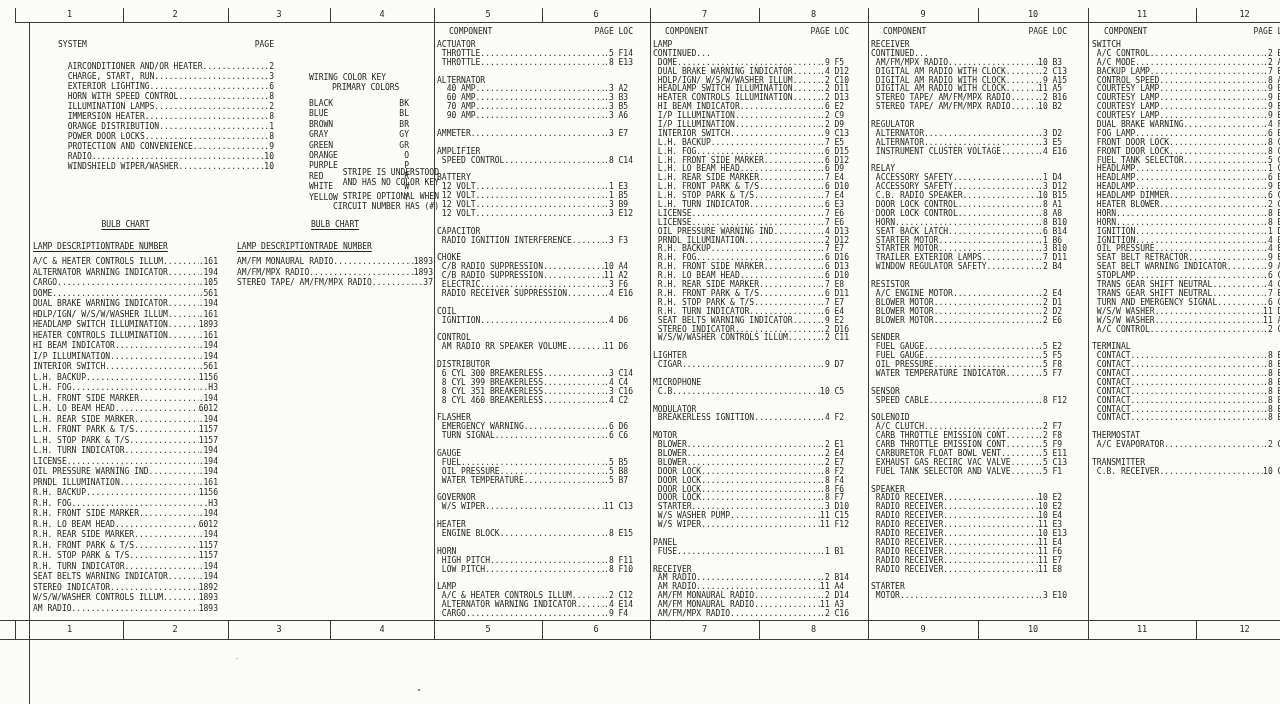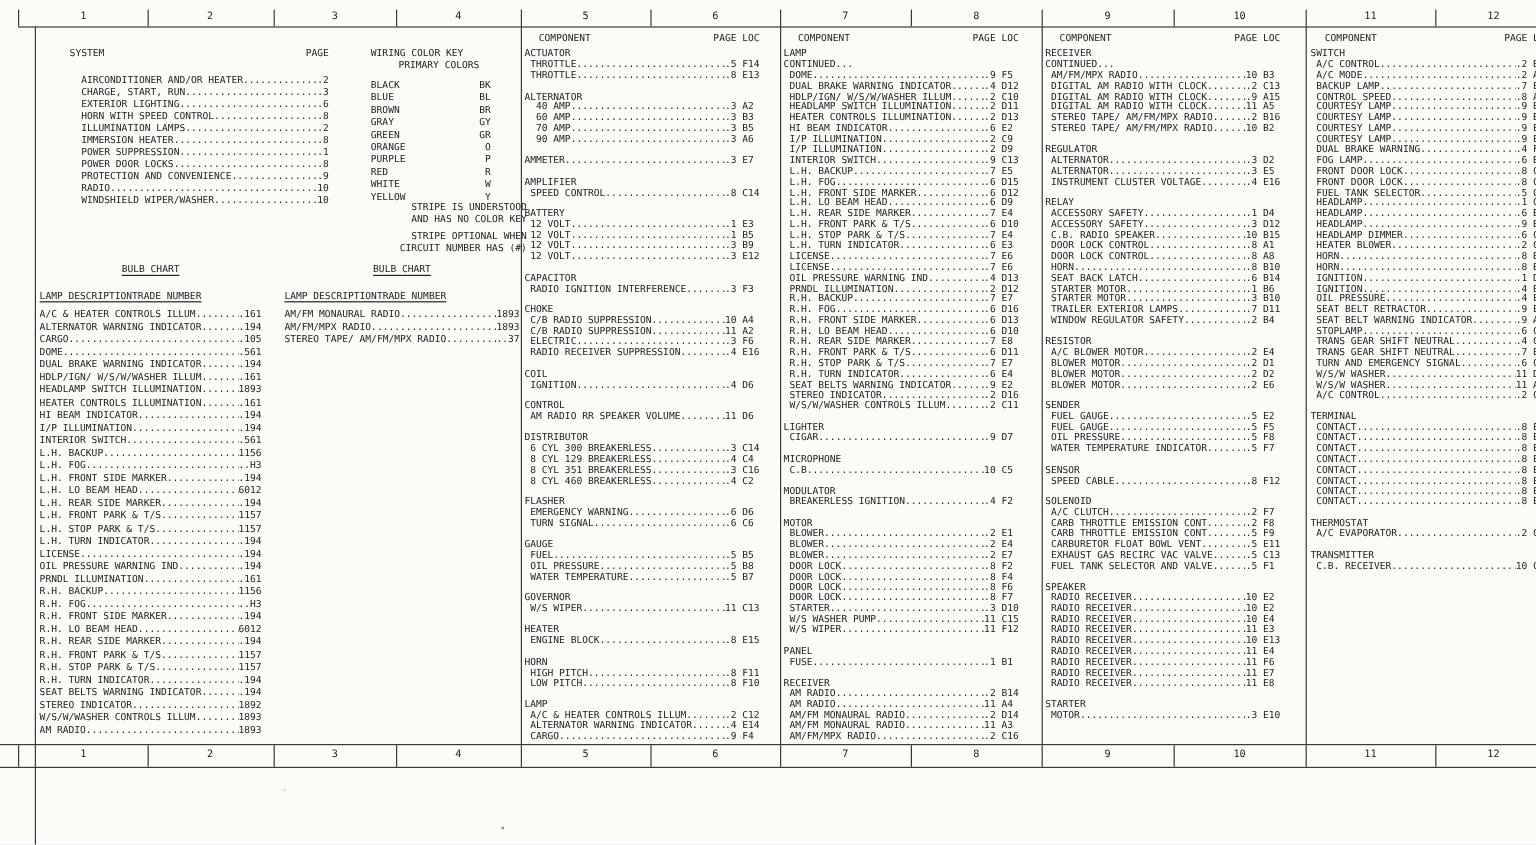--- a/index.html
+++ b/index.html
@@ -10,21 +10,21 @@
   .row{display:flex;white-space:pre;}
   .row .lbl{flex:0 0 auto;white-space:pre;}
   .row .dots{flex:1 1 auto;min-width:0;overflow:hidden;white-space:pre;}
   .row .pg{flex:0 0 auto;white-space:pre;}
   
   .sys{position:absolute;left:48px;top:40px;width:216px;font-size:8px;margin-left:10px;}
   .sys-head{display:flex;justify-content:space-between;height:10px;line-height:10px;}
   .sys-rows{margin-top:12px;}
   .sys-rows .row{height:10px;line-height:10px;}
   .ckey{position:absolute;left:309px;top:40px;width:100px;font-size:8px;}
-  .ckey .t1{height:10px;line-height:10px;}
+  .ckey .t1{height:10px;line-height:10px;margin-top:33px;}
   .ckey .t2{height:10px;line-height:10px;padding-left:4px;margin-left:19px;}
   .ckey-rows{margin-top:6px;}
   .crow{display:flex;justify-content:space-between;height:10.4px;line-height:10.4px;white-space:pre;}
   .ckey-notes{position:absolute;left:309px;top:168px;width:130px;font-size:8px;text-align:right;}
   .ckey-notes div{height:9.6px;line-height:9.6px;white-space:pre;}
   .ckey-notes div.gap{height:5px;}
   .bulb{position:absolute;font-size:8px;}
   .bulb .btitle{text-align:center;height:11px;line-height:11px;}
   .bulb .thead{display:flex;justify-content:flex-start;margin-top:11px;height:11px;line-height:11px;}
   .bulb .brows{margin-top:5px;}
@@ -81,21 +81,21 @@
       <span>SYSTEM</span>
       <span>PAGE</span>
     </div>
     <div class="sys-rows">
         <div class="row"><span class="lbl">  AIRCONDITIONER AND/OR HEATER</span><span class="dots">................................................................................</span><span class="pg">.2</span></div>
         <div class="row"><span class="lbl">  CHARGE, START, RUN</span><span class="dots">................................................................................</span><span class="pg">.3</span></div>
         <div class="row"><span class="lbl">  EXTERIOR LIGHTING</span><span class="dots">................................................................................</span><span class="pg">.6</span></div>
         <div class="row"><span class="lbl">  HORN WITH SPEED CONTROL</span><span class="dots">................................................................................</span><span class="pg">.8</span></div>
         <div class="row"><span class="lbl">  ILLUMINATION LAMPS</span><span class="dots">................................................................................</span><span class="pg">.2</span></div>
         <div class="row"><span class="lbl">  IMMERSION HEATER</span><span class="dots">................................................................................</span><span class="pg">.8</span></div>
-        <div class="row"><span class="lbl">  POWER SUPPRESSION</span><span class="dots">................................................................................</span><span class="pg">.1</span></div>
+        <div class="row"><span class="lbl">  ORANGE DISTRIBUTION</span><span class="dots">................................................................................</span><span class="pg">.1</span></div>
         <div class="row"><span class="lbl">  POWER DOOR LOCKS</span><span class="dots">................................................................................</span><span class="pg">.8</span></div>
         <div class="row"><span class="lbl">  PROTECTION AND CONVENIENCE</span><span class="dots">................................................................................</span><span class="pg">.9</span></div>
         <div class="row"><span class="lbl">  RADIO</span><span class="dots">................................................................................</span><span class="pg">10</span></div>
         <div class="row"><span class="lbl">  WINDSHIELD WIPER/WASHER</span><span class="dots">................................................................................</span><span class="pg">10</span></div>
       </div>
   </div>
 
   <div class="ckey">
     <div class="t1">WIRING COLOR KEY</div>
     <div class="t2">PRIMARY COLORS</div>
@@ -224,21 +224,21 @@
           <div class="gname">COIL</div>
           <div class="row"><span class="lbl"> IGNITION</span><span class="dots">................................................................................</span><span class="pg">.4 D6 </span></div>
         </div>
         <div class="grp">
           <div class="gname">CONTROL</div>
           <div class="row"><span class="lbl"> AM RADIO RR SPEAKER VOLUME</span><span class="dots">................................................................................</span><span class="pg">11 D6 </span></div>
         </div>
         <div class="grp">
           <div class="gname">DISTRIBUTOR</div>
           <div class="row"><span class="lbl"> 6 CYL 300 BREAKERLESS</span><span class="dots">................................................................................</span><span class="pg">.3 C14</span></div>
-          <div class="row"><span class="lbl"> 8 CYL 129 BREAKERLESS</span><span class="dots">................................................................................</span><span class="pg">.4 C4 </span></div>
+          <div class="row"><span class="lbl"> 8 CYL 399 BREAKERLESS</span><span class="dots">................................................................................</span><span class="pg">.4 C4 </span></div>
           <div class="row"><span class="lbl"> 8 CYL 351 BREAKERLESS</span><span class="dots">................................................................................</span><span class="pg">.3 C16</span></div>
           <div class="row"><span class="lbl"> 8 CYL 460 BREAKERLESS</span><span class="dots">................................................................................</span><span class="pg">.4 C2 </span></div>
         </div>
         <div class="grp">
           <div class="gname">FLASHER</div>
           <div class="row"><span class="lbl"> EMERGENCY WARNING</span><span class="dots">................................................................................</span><span class="pg">.6 D6 </span></div>
           <div class="row"><span class="lbl"> TURN SIGNAL</span><span class="dots">................................................................................</span><span class="pg">.6 C6 </span></div>
         </div>
         <div class="grp">
           <div class="gname">GAUGE</div>
@@ -379,21 +379,21 @@
           <div class="row"><span class="lbl"> DOOR LOCK CONTROL</span><span class="dots">................................................................................</span><span class="pg">.8 A8 </span></div>
           <div class="row"><span class="lbl"> HORN</span><span class="dots">................................................................................</span><span class="pg">.8 B10</span></div>
           <div class="row"><span class="lbl"> SEAT BACK LATCH</span><span class="dots">................................................................................</span><span class="pg">.6 B14</span></div>
           <div class="row"><span class="lbl"> STARTER MOTOR</span><span class="dots">................................................................................</span><span class="pg">.1 B6 </span></div>
           <div class="row"><span class="lbl"> STARTER MOTOR</span><span class="dots">................................................................................</span><span class="pg">.3 B10</span></div>
           <div class="row"><span class="lbl"> TRAILER EXTERIOR LAMPS</span><span class="dots">................................................................................</span><span class="pg">.7 D11</span></div>
           <div class="row"><span class="lbl"> WINDOW REGULATOR SAFETY</span><span class="dots">................................................................................</span><span class="pg">.2 B4 </span></div>
         </div>
         <div class="grp">
           <div class="gname">RESISTOR</div>
-          <div class="row"><span class="lbl"> A/C BLOWER MOTOR</span><span class="dots">................................................................................</span><span class="pg">.2 E4 </span></div>
+          <div class="row"><span class="lbl"> A/C ENGINE MOTOR</span><span class="dots">................................................................................</span><span class="pg">.2 E4 </span></div>
           <div class="row"><span class="lbl"> BLOWER MOTOR</span><span class="dots">................................................................................</span><span class="pg">.2 D1 </span></div>
           <div class="row"><span class="lbl"> BLOWER MOTOR</span><span class="dots">................................................................................</span><span class="pg">.2 D2 </span></div>
           <div class="row"><span class="lbl"> BLOWER MOTOR</span><span class="dots">................................................................................</span><span class="pg">.2 E6 </span></div>
         </div>
         <div class="grp">
           <div class="gname">SENDER</div>
           <div class="row"><span class="lbl"> FUEL GAUGE</span><span class="dots">................................................................................</span><span class="pg">.5 E2 </span></div>
           <div class="row"><span class="lbl"> FUEL GAUGE</span><span class="dots">................................................................................</span><span class="pg">.5 F5 </span></div>
           <div class="row"><span class="lbl"> OIL PRESSURE</span><span class="dots">................................................................................</span><span class="pg">.5 F8 </span></div>
           <div class="row"><span class="lbl"> WATER TEMPERATURE INDICATOR</span><span class="dots">................................................................................</span><span class="pg">.5 F7 </span></div>

